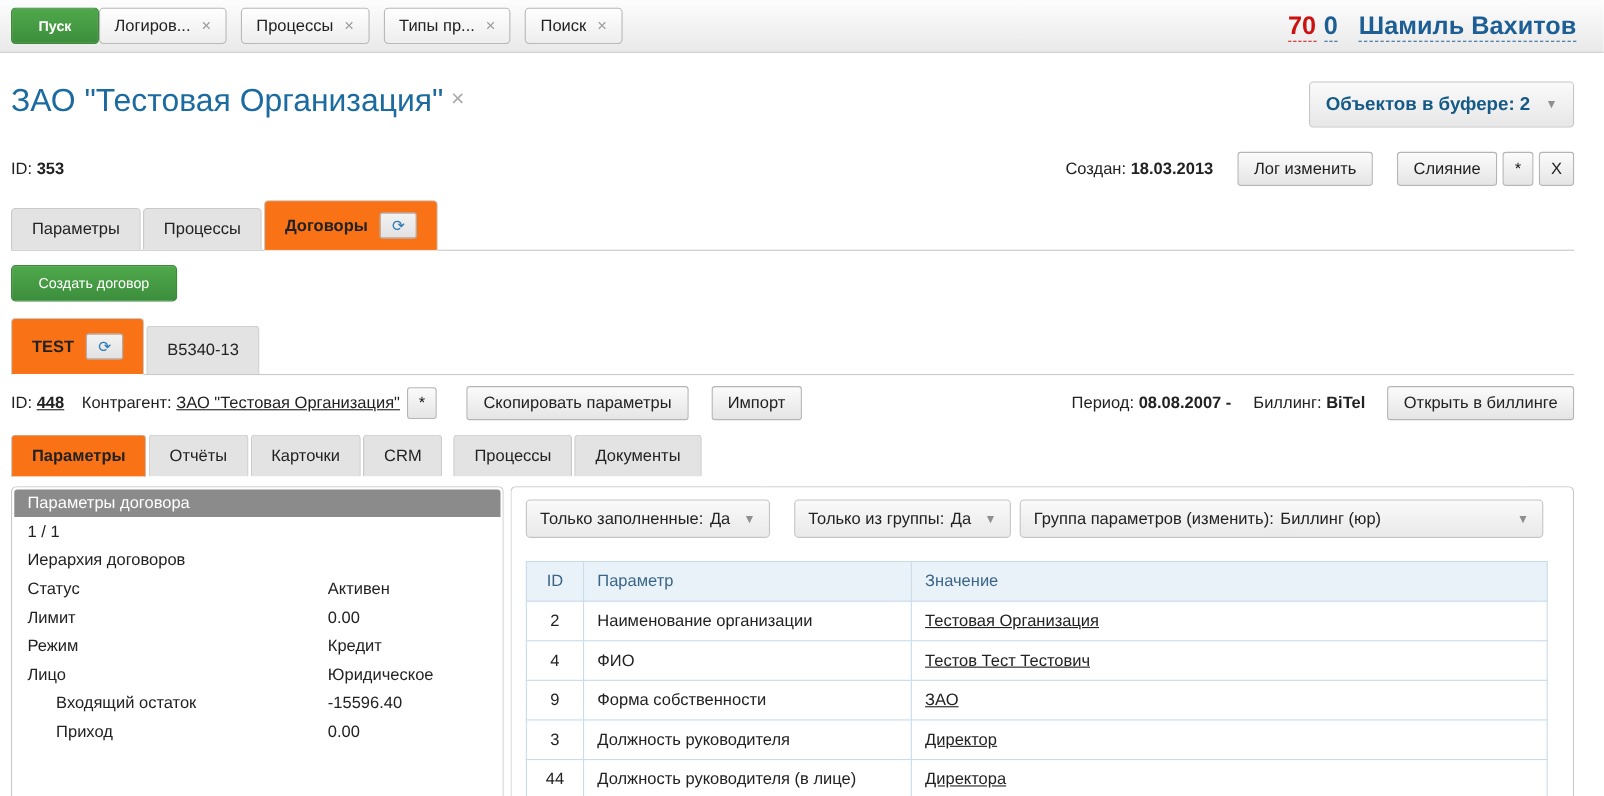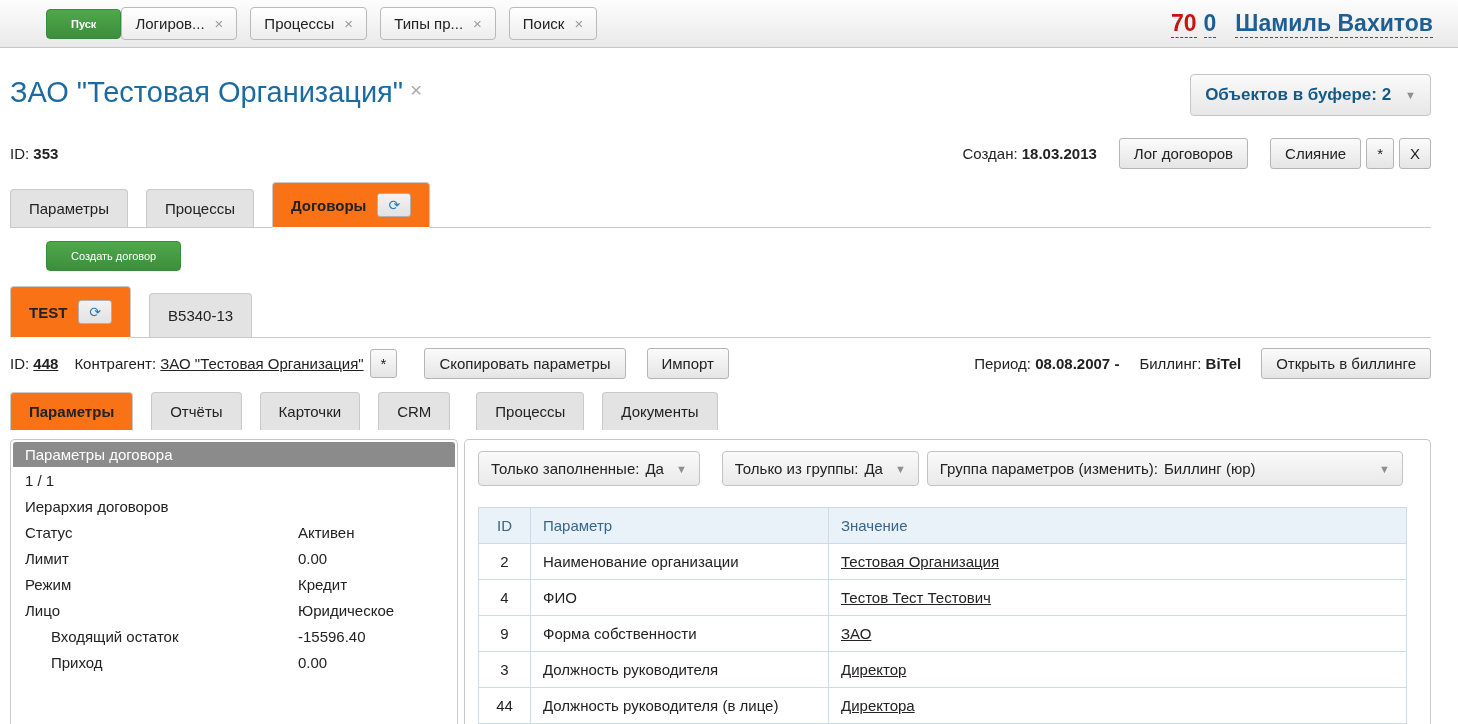--- a/index.html
+++ b/index.html
@@ -4,22 +4,22 @@
 <style>
   * { margin:0; padding:0; box-sizing:border-box; }
   html,body { width:1458px; height:724px; overflow:hidden; background:#fff;
     font-family:"Liberation Sans","DejaVu Sans",sans-serif; color:#222; }
 
   
   .topbar { height:48px; display:flex; align-items:center;
     background:linear-gradient(#fdfdfd,#e9e9e9); border-bottom:1px solid #c6c6c6;
     padding:0 25px 0 10px; }
   .btn-green { background:linear-gradient(#4fa84b,#3c8e3c); border:1px solid #3a8a3a;
-    border-radius:4px; color:#fff; font-size:11px; padding:8px 24px; cursor:pointer;
-    font-family:inherit;margin-left:36px; }
+    border-radius:4px; color:#fff; font-size:13px; padding:8px 24px; cursor:pointer;
+    font-family:inherit; }
   .btn-green.start { font-weight:bold; }
   .topbar-tabs { display:flex; gap:13px; }
   .tb-tab { display:flex; align-items:center; background:linear-gradient(#ffffff,#ededed);
     border:1px solid #b9b9b9; border-radius:4px; padding:7px 13px; font-size:15px;
     color:#222; cursor:pointer; }
   .tb-tab .x { color:#9a9a9a; margin-left:10px; font-size:15px; }
   .topbar-right { margin-left:auto; display:flex; align-items:center; gap:7px;
     font-size:23px; font-weight:bold; }
   .cnt-red { color:#cc1111; border-bottom:1px dashed #cc1111; cursor:pointer; }
   .cnt-blue { color:#1d5f95; border-bottom:1px dashed #1d5f95; cursor:pointer; }
@@ -40,21 +40,21 @@
   .meta-row { display:flex; align-items:center; margin-top:22px; font-size:15px; }
   .meta-row b { font-weight:bold; }
   .btn { background:linear-gradient(#fbfbfb,#e5e5e5); border:1px solid #b5b5b5;
     border-radius:3px; padding:6px 14px; font-size:15px; color:#222; cursor:pointer;
     font-family:inherit; }
   .meta-row .btn { margin-left:5px; }
   .meta-row .btn.first { margin-left:22px; }
   .btn.sq { padding:6px 10px; }
 
   
-  .tabs { display:flex; align-items:flex-end; border-bottom:1px solid #c9c9c9;gap:16px; }
+  .tabs { display:flex; align-items:flex-end; border-bottom:1px solid #c9c9c9; }
   .tab { background:#e3e3e3; border:1px solid #c9c9c9; border-bottom:none;
     border-radius:4px 4px 0 0; padding:10px 18px; font-size:15px; color:#222;
     cursor:pointer; margin-right:2px; display:flex; align-items:center; }
   .tab.active { background:#f97316; font-weight:bold; margin-bottom:-1px;
     border-bottom:1px solid #fff; }
   .tabs.lvl1 { margin-top:13px; }
   .tabs.lvl2 { margin-top:15px; }
   .tabs.lvl2 .tab { padding:13px 18px; }
   .tabs.lvl3 { margin-top:13px; border-bottom:none; }
   .tab.gap-left { margin-left:8px; }
@@ -145,21 +145,21 @@
     <button class="buffer-btn">
       <span class="lbl">Объектов в буфере: 2</span>
       <span class="arr">▼</span>
     </button>
   </div>
 
   <div class="meta-row">
     <span>ID:</span>&nbsp;<b>353</b>
     <div class="spacer"></div>
     <span>Создан:</span>&nbsp;<b>18.03.2013</b>
-    <button class="btn first">Лог договоров</button>
+    <button class="btn first">Лог изменить</button>
     <button class="btn" style="margin-left:22px;">Слияние</button>
     <button class="btn sq">*</button>
     <button class="btn sq">X</button>
   </div>
 
   <div class="tabs lvl1">
     <div class="tab">
       <span>Параметры</span>
     </div>
     <div class="tab">

